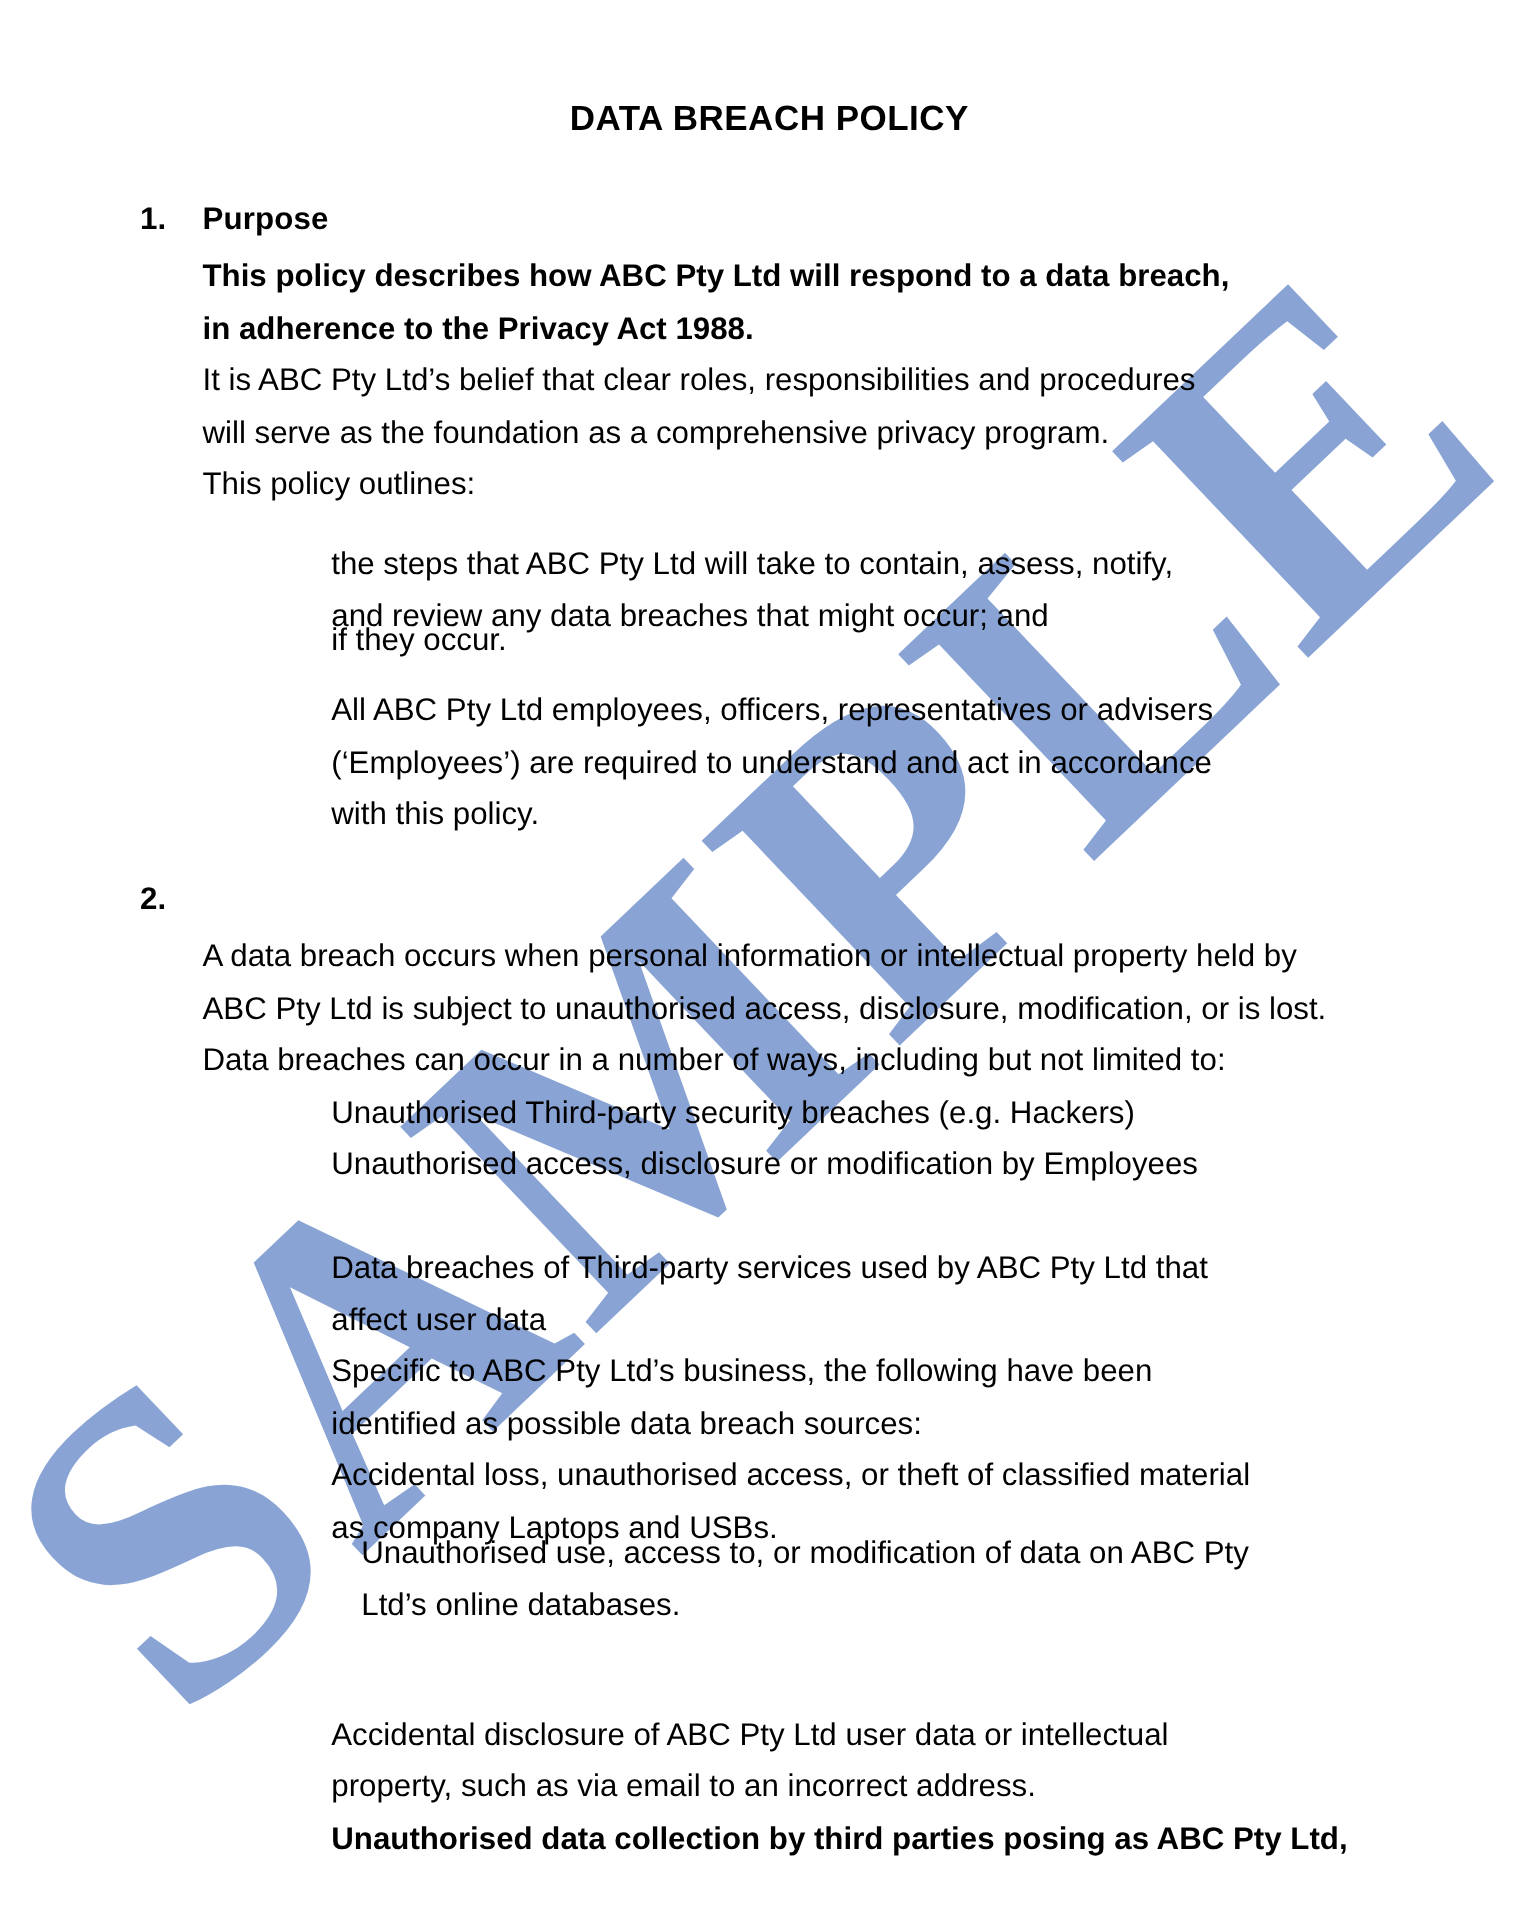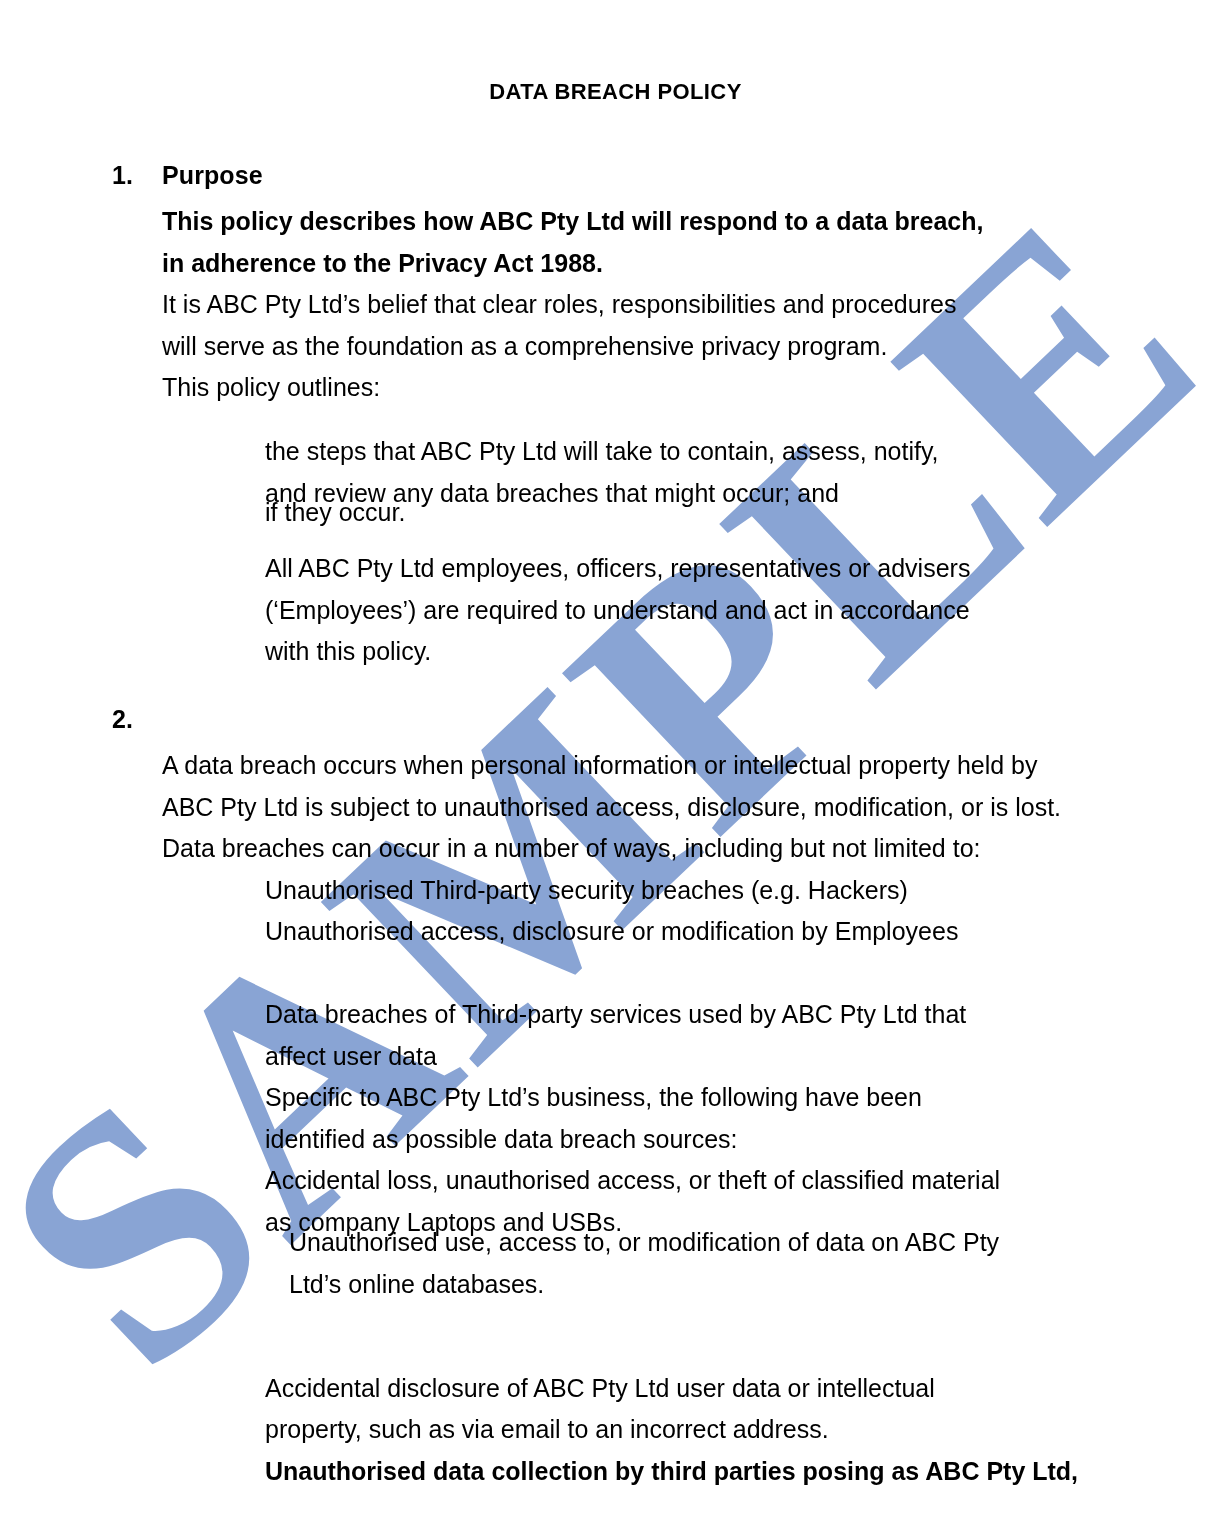--- a/index.html
+++ b/index.html
@@ -52,21 +52,21 @@
     position: relative;
     z-index: 2;
   }
 
   .doc-title {
     position: absolute;
     left: 0;
     right: 0;
     top: 79px;
     text-align: center;
-    font-size: 22px;
+    font-size: 28px;
     font-weight: 700;
     letter-spacing: 0.4px;
   }
 
   .section {
     position: absolute;
     left: 0;
     right: 0;
   }
 

